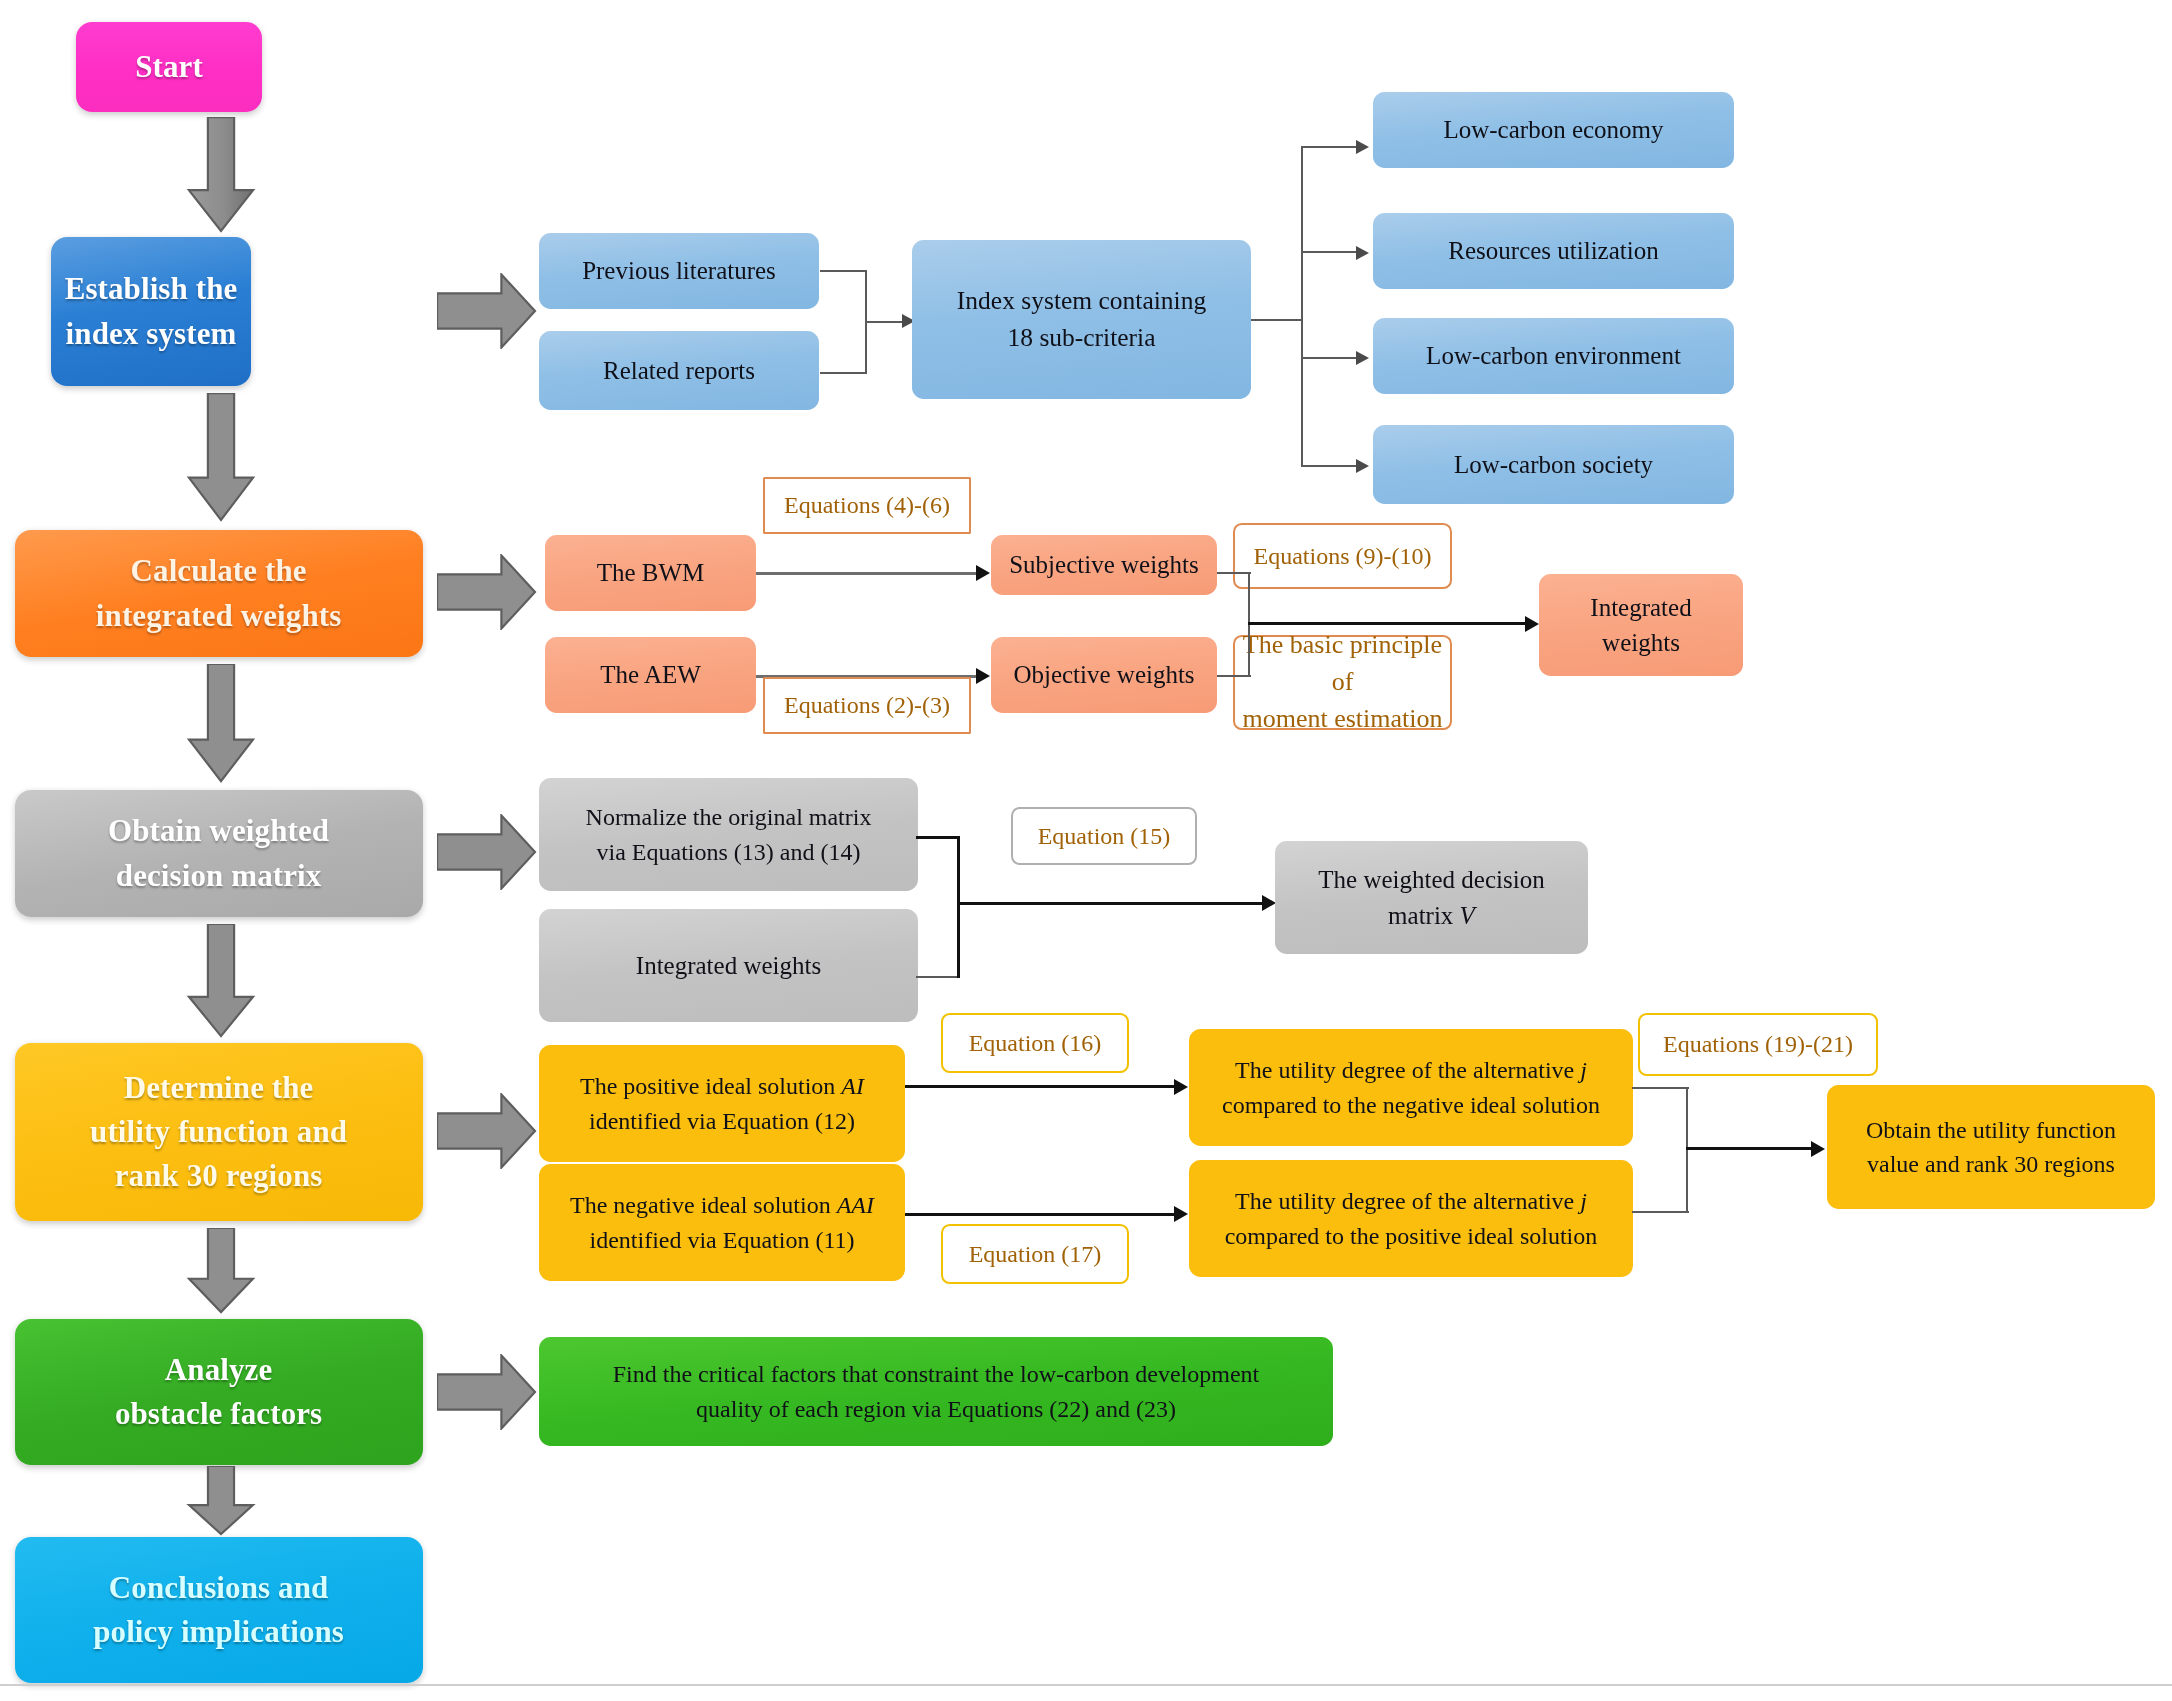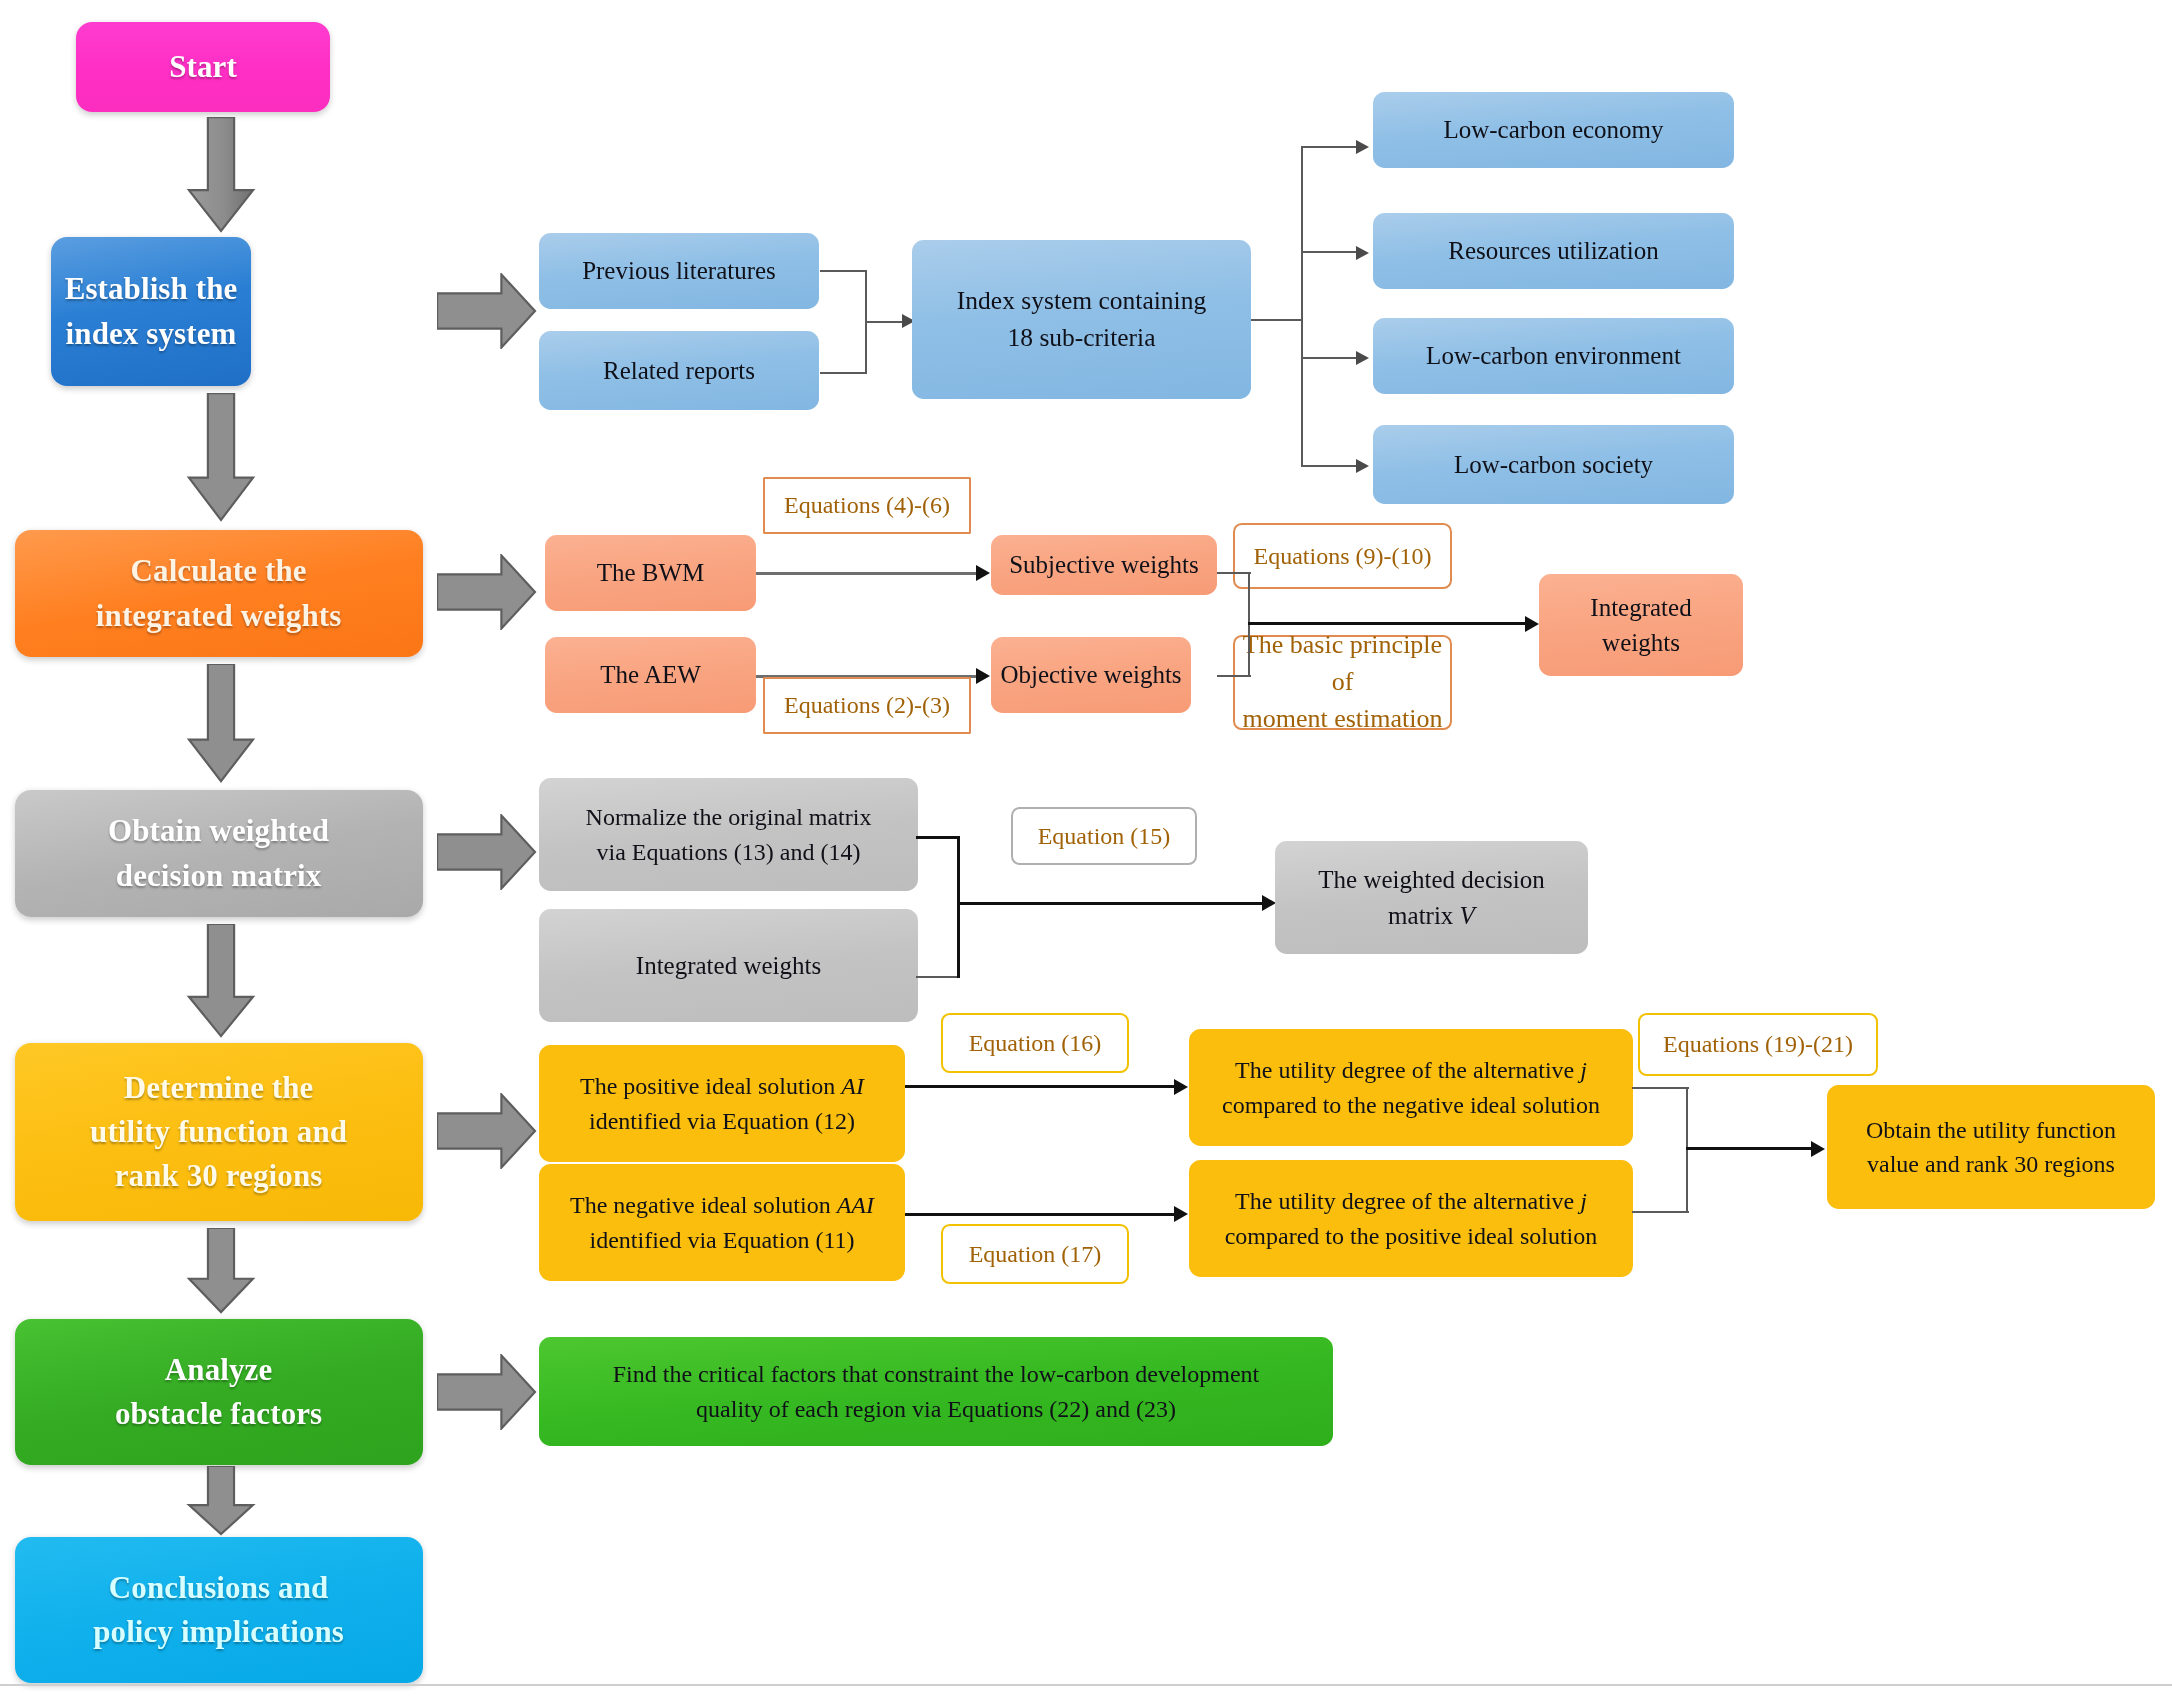--- a/index.html
+++ b/index.html
@@ -85,21 +85,21 @@
   .fat { position: absolute; }
   .fat svg { display: block; }
 
   .ital { font-style: italic; }
 </style>
 </head>
 <body>
 
 <div id="canvas">
 
-  <div class="node stage stage-start" style="left:76px; top:22px; width:254px; height:90px;align-items:center;">
+  <div class="node stage stage-start" style="left:76px; top:22px; width:186px; height:90px;align-items:center;">
     <span>Start</span>
   </div>
 
   <div class="node stage stage-blue" style="left:51px; top:237px; width:200px; height:149px; white-space:pre-line;">
     <span>Establish the
 index system</span>
   </div>
 
   <div class="node stage stage-orange" style="left:14.6px; top:530px; width:408px; height:127px; white-space:pre-line;">
     <span>Calculate the
@@ -261,21 +261,21 @@
     <span>Subjective weights</span>
   </div>
 
   <div class="node box box-peach" style="left:545px; top:637px; width:211px; height:76px;">
     <span>The AEW</span>
   </div>
 
   <div class="ln ln-h ln-dark" style="left:756px; top:675px; width:226px; background:#6e6e6e;"></div>
   <div class="tip tip-r" style="left:976px; top:668px;"></div>
 
-  <div class="node box box-peach" style="left:991px; top:637px; width:200px; height:76px;">
+  <div class="node box box-peach" style="left:991px; top:637px; width:226px; height:76px;">
     <span>Objective weights</span>
   </div>
 
   <div class="node eqn eqn-orange-sq" style="left:763px; top:677px; width:208px; height:57px;">
     <span>Equations (2)-(3)</span>
   </div>
 
   <div class="node eqn eqn-orange" style="left:1233px; top:523px; width:219px; height:66px;">
     <span>Equations (9)-(10)</span>
   </div>

